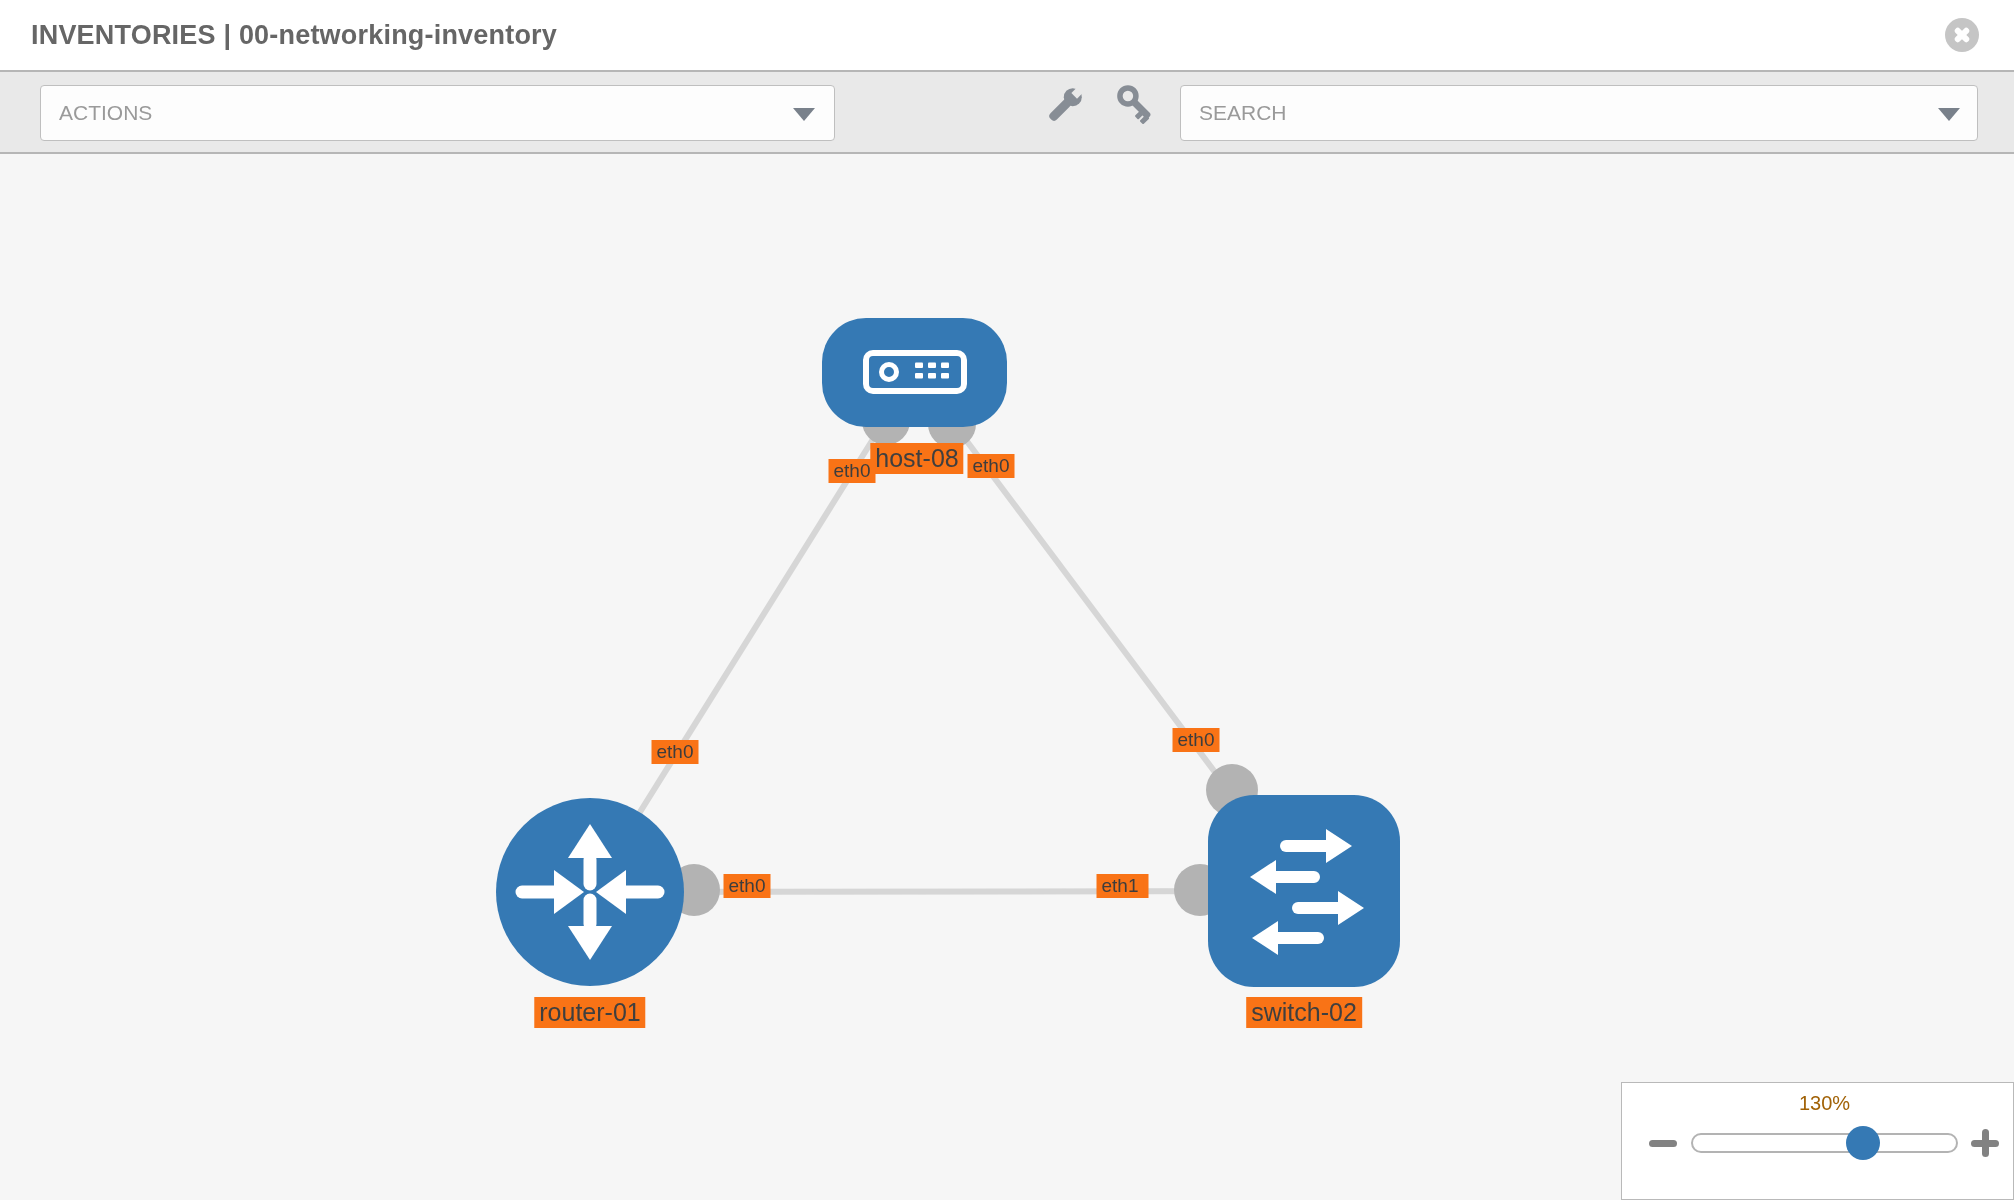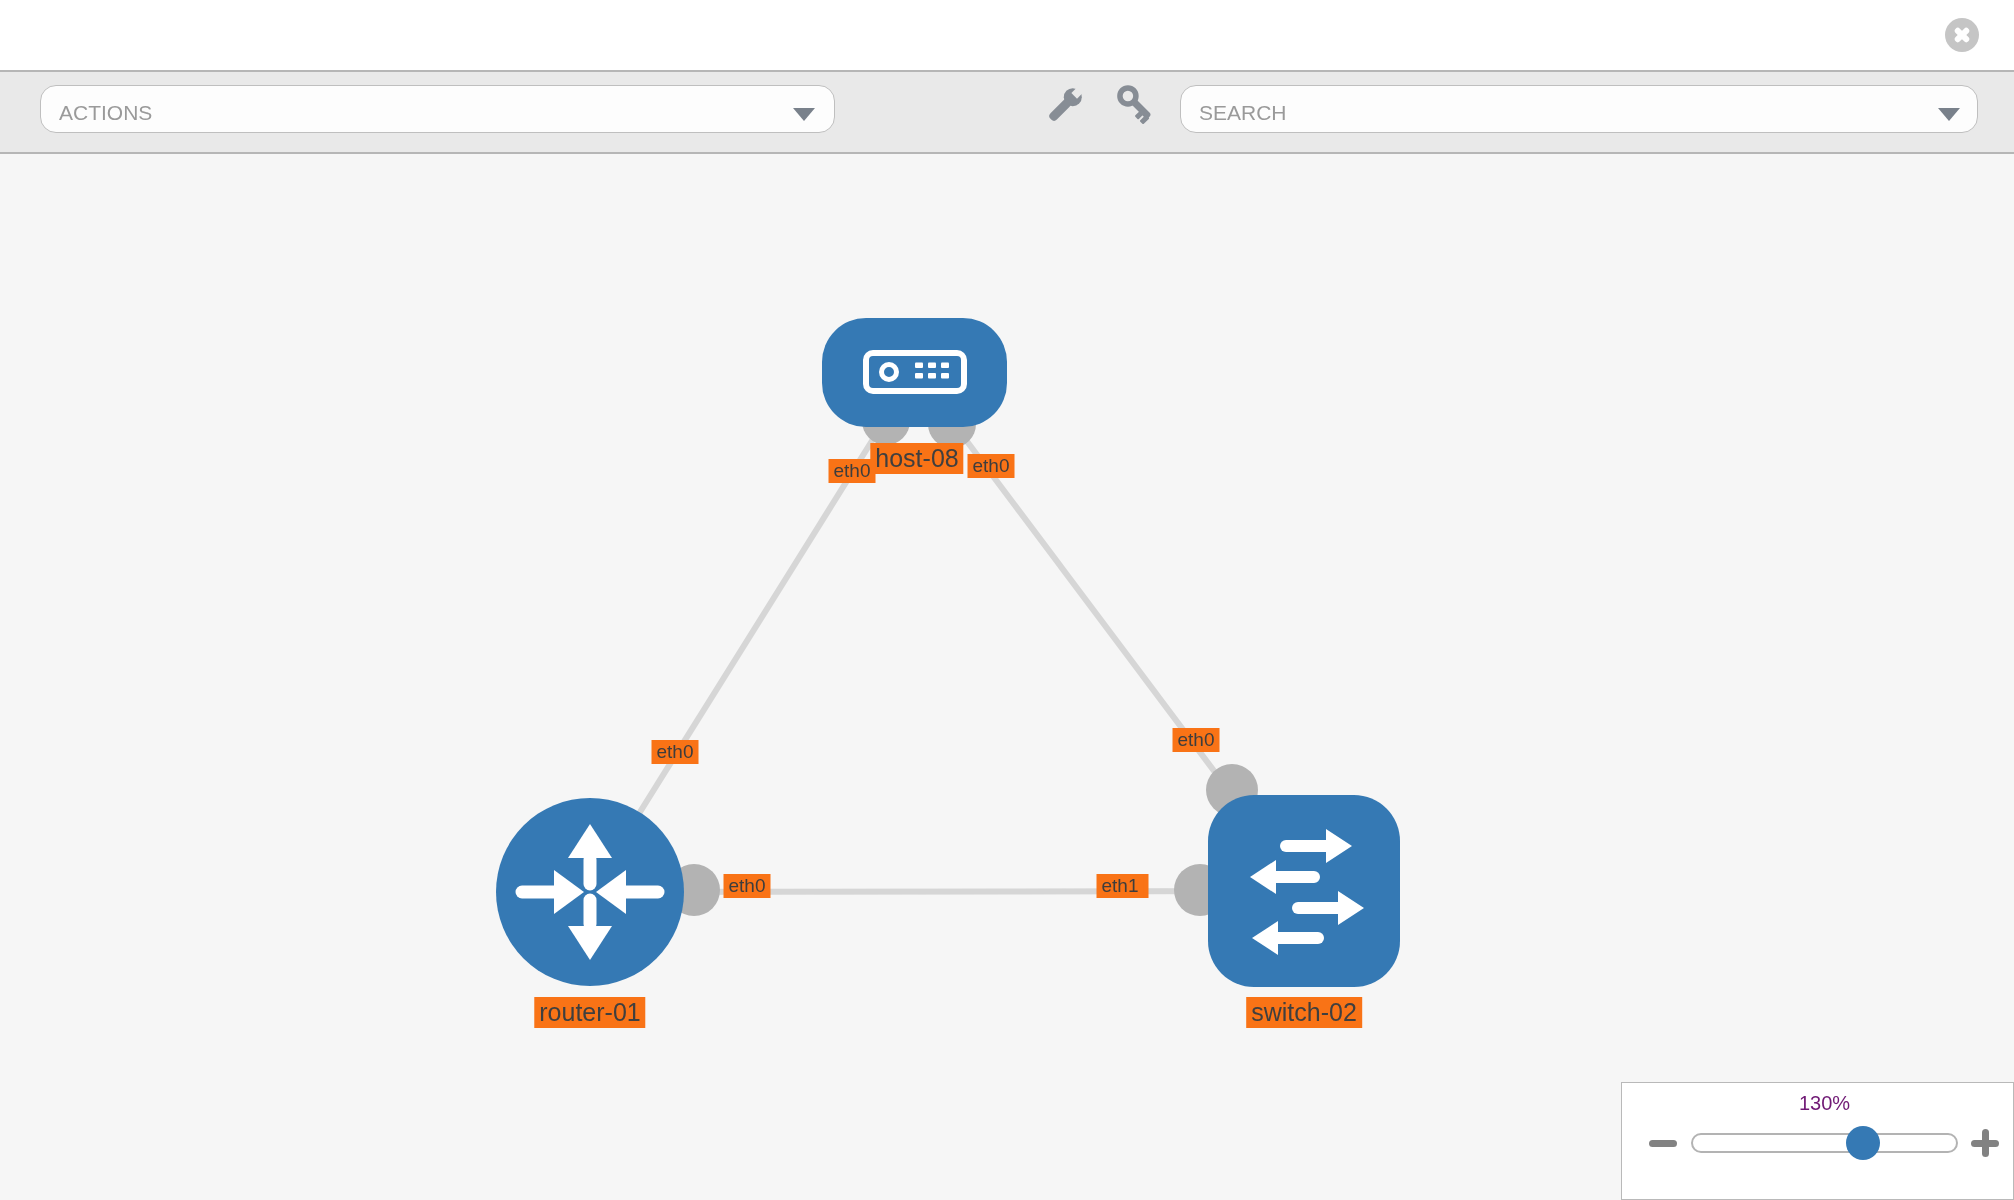--- a/index.html
+++ b/index.html
@@ -25,22 +25,22 @@
     position:absolute;left:8px;top:14px;width:18px;height:6px;border-radius:3px;background:#ffffff;
   }
   .close-btn .bar.a{transform:rotate(45deg);}
   .close-btn .bar.b{transform:rotate(-45deg);}
   
   .toolbar{
     position:absolute;left:0;top:72px;width:2014px;height:80px;
     background:#e9e9e9;border-bottom:2px solid #b6b6b6;z-index:20;
   }
   .select-box{
-    position:absolute;top:13px;height:48px;background:#fdfdfd;
-    border:1px solid #bfbfbf;border-radius:16px;box-sizing:border-box;cursor:pointer;
+    position:absolute;top:13px;height:56px;background:#fdfdfd;
+    border:1px solid #bfbfbf;border-radius:4px;box-sizing:border-box;cursor:pointer;
   }
   .select-box .ph{
     display:block;line-height:54px;padding-left:18px;
     font-size:21px;color:#9a9a9a;
   }
   .select-box .caret{
     position:absolute;top:22px;width:0;height:0;
     border-left:11px solid transparent;border-right:11px solid transparent;
     border-top:13px solid #79818b;
   }
@@ -69,21 +69,21 @@
   .chip-overlap-under{left:1125px;top:874px;z-index:5;}
   .chip-overlap-over{left:1120px;top:874px;z-index:6;}
   .canvas-svg{position:absolute;left:0;top:0;z-index:1;}
   
   .zoom-panel{
     position:absolute;left:1621px;top:1082px;width:393px;height:118px;
     background:#ffffff;border:1px solid #b9b9b9;box-sizing:border-box;z-index:30;
   }
   .zoom-value{
     position:absolute;left:69px;top:9px;width:267px;text-align:center;
-    font-size:20px;color:#701a75;
+    font-size:20px;color:#a16207;
   }
   .zoom-minus,.zoom-plus{position:absolute;cursor:pointer;}
   .zoom-minus{left:27px;top:46px;width:28px;height:28px;}
   .zoom-plus{left:349px;top:46px;width:28px;height:28px;}
   .zbar{position:absolute;background:#828282;border-radius:3.5px;}
   .zbar.h{left:0;top:11px;width:28px;height:7px;}
   .zbar.v{left:10.5px;top:0;width:7px;height:28px;}
   .zoom-track{
     position:absolute;left:69px;top:50px;width:267px;height:20px;
     border:2px solid #b3b3b3;border-radius:12px;background:#ffffff;
@@ -171,20 +171,21 @@
 <div class="chip if-label chip-host-right">eth0</div>
 <div class="chip if-label chip-router-top">eth0</div>
 <div class="chip if-label chip-switch-top">eth0</div>
 <div class="chip if-label chip-router-right">eth0</div>
 <div class="chip if-label chip-overlap-under">eth0</div>
 <div class="chip if-label chip-overlap-over">eth1</div>
 <div class="chip node-label chip-router">router-01</div>
 <div class="chip node-label chip-switch">switch-02</div>
 
 <div class="app-header">
+  <div class="app-title">INVENTORIES | 00-networking-inventory</div>
   <div class="close-btn">
     <div class="bar a"></div>
     <div class="bar b"></div>
   </div>
 </div>
 
 <div class="toolbar">
   <div class="select-box actions-box">
     <span class="ph">ACTIONS</span>
     <span class="caret"></span>

